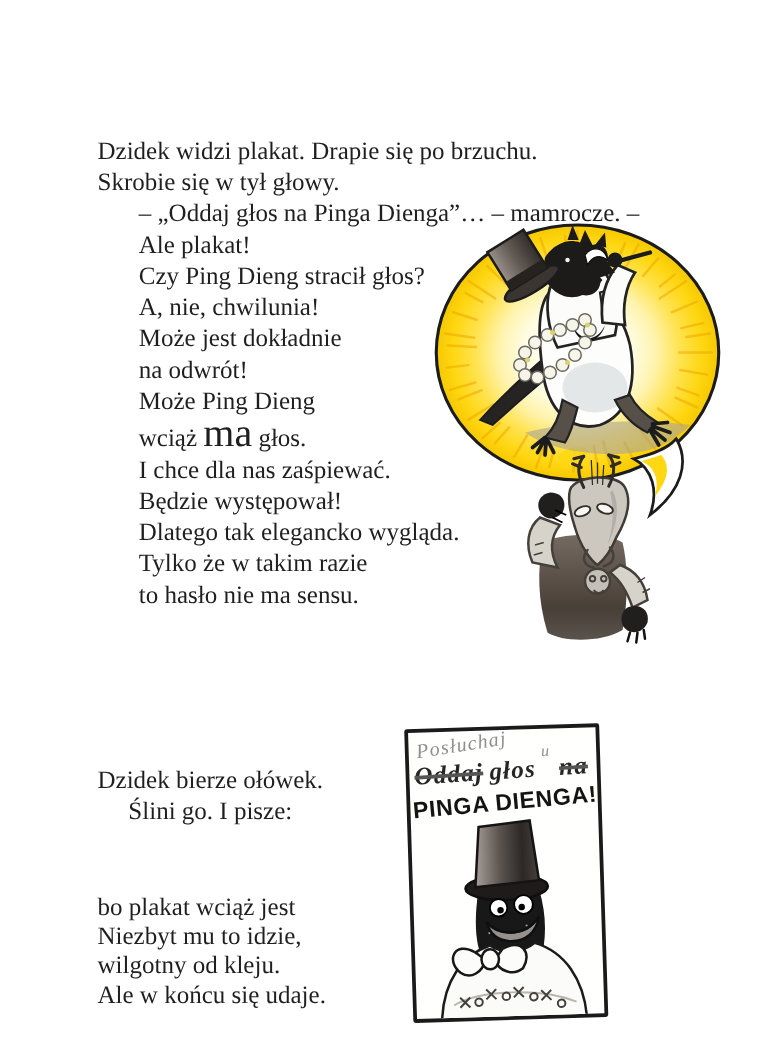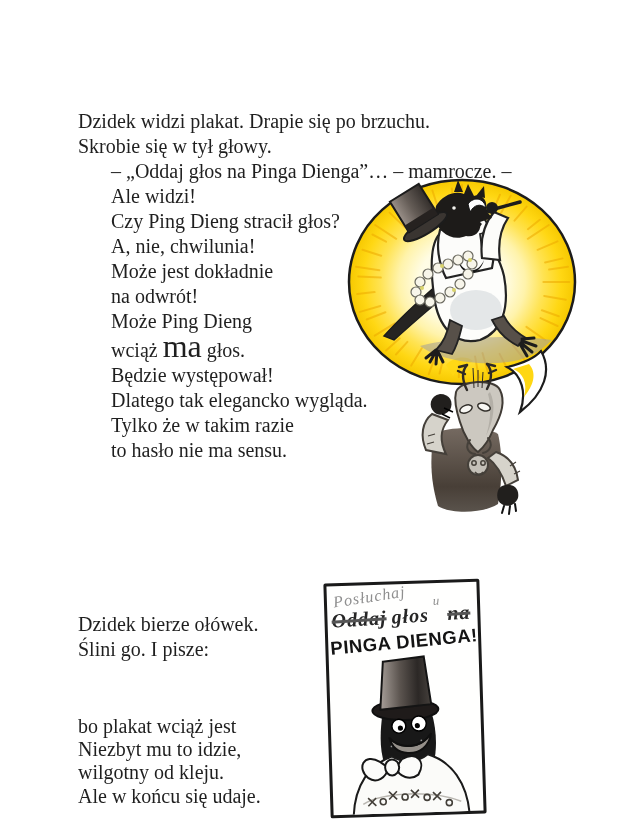--- a/index.html
+++ b/index.html
@@ -1,20 +1,20 @@
 <!DOCTYPE html>
 <html><head>
 <meta charset="utf-8">
 <style>
   html,body{margin:0;padding:0;background:#ffffff;}
   .page{position:relative;width:622px;height:830px;background:#ffffff;overflow:hidden;
         font-family:"Liberation Serif", serif;color:#1f1f1f;}
   .text-block{position:absolute;white-space:nowrap;font-size:20px;}
   #p1{left:78px;top:63px;line-height:25px;margin-top:46px;}
-  #p2{left:78px;top:612px;line-height:24.5px;}
+  #p2{left:78px;top:612px;line-height:24.5px;text-align:center;}
   #p3{left:78px;top:715px;line-height:23.2px;}
   .line{height:auto;}
   .line.indent{padding-left:33px;}
   .big-word{font-size:32px;}
   
   .poster{position:absolute;left:327px;top:581px;width:150px;height:229px;background:#fffffe;
           border:3px solid #1a1a1a;border-radius:2px;transform:rotate(-1.8deg);overflow:hidden;}
   .poster .pencil{position:absolute;left:6px;top:3px;font-size:16px;color:#8f8f8f;
           font-style:italic;transform:rotate(-7deg);letter-spacing:1px;}
   .poster .hand-line{position:absolute;left:4px;top:19px;font-size:20px;font-weight:bold;
@@ -31,27 +31,28 @@
 </style>
 </head>
 <body>
 
 <div class="page">
 
   <div class="text-block" id="p1">
       <div class="line"><span>Dzidek widzi plakat. Drapie się po brzuchu.</span></div>
       <div class="line"><span>Skrobie się w tył głowy.</span></div>
       <div class="line indent"><span>– „Oddaj głos na Pinga Dienga”… – mamrocze. –</span></div>
-      <div class="line indent"><span>Ale widzi!</span></div>
+      <div class="line indent"><span>Ale plakat!</span></div>
       <div class="line indent"><span>Czy Ping Dieng stracił głos?</span></div>
       <div class="line indent"><span>A, nie, chwilunia!</span></div>
       <div class="line indent"><span>Może jest dokładnie</span></div>
       <div class="line indent"><span>na odwrót!</span></div>
       <div class="line indent"><span>Może Ping Dieng</span></div>
       <div class="line indent"><span>wciąż </span><span class="big-word">ma</span><span> głos.</span></div>
+      <div class="line indent"><span>I chce dla nas zaśpiewać.</span></div>
       <div class="line indent"><span>Będzie występował!</span></div>
       <div class="line indent"><span>Dlatego tak elegancko wygląda.</span></div>
       <div class="line indent"><span>Tylko że w takim razie</span></div>
       <div class="line indent"><span>to hasło nie ma sensu.</span></div>
     </div>
   <div class="text-block" id="p2">
       <div class="line"><span>Dzidek bierze ołówek.</span></div>
       <div class="line"><span>Ślini go. I pisze:</span></div>
     </div>
   <div class="text-block" id="p3">

